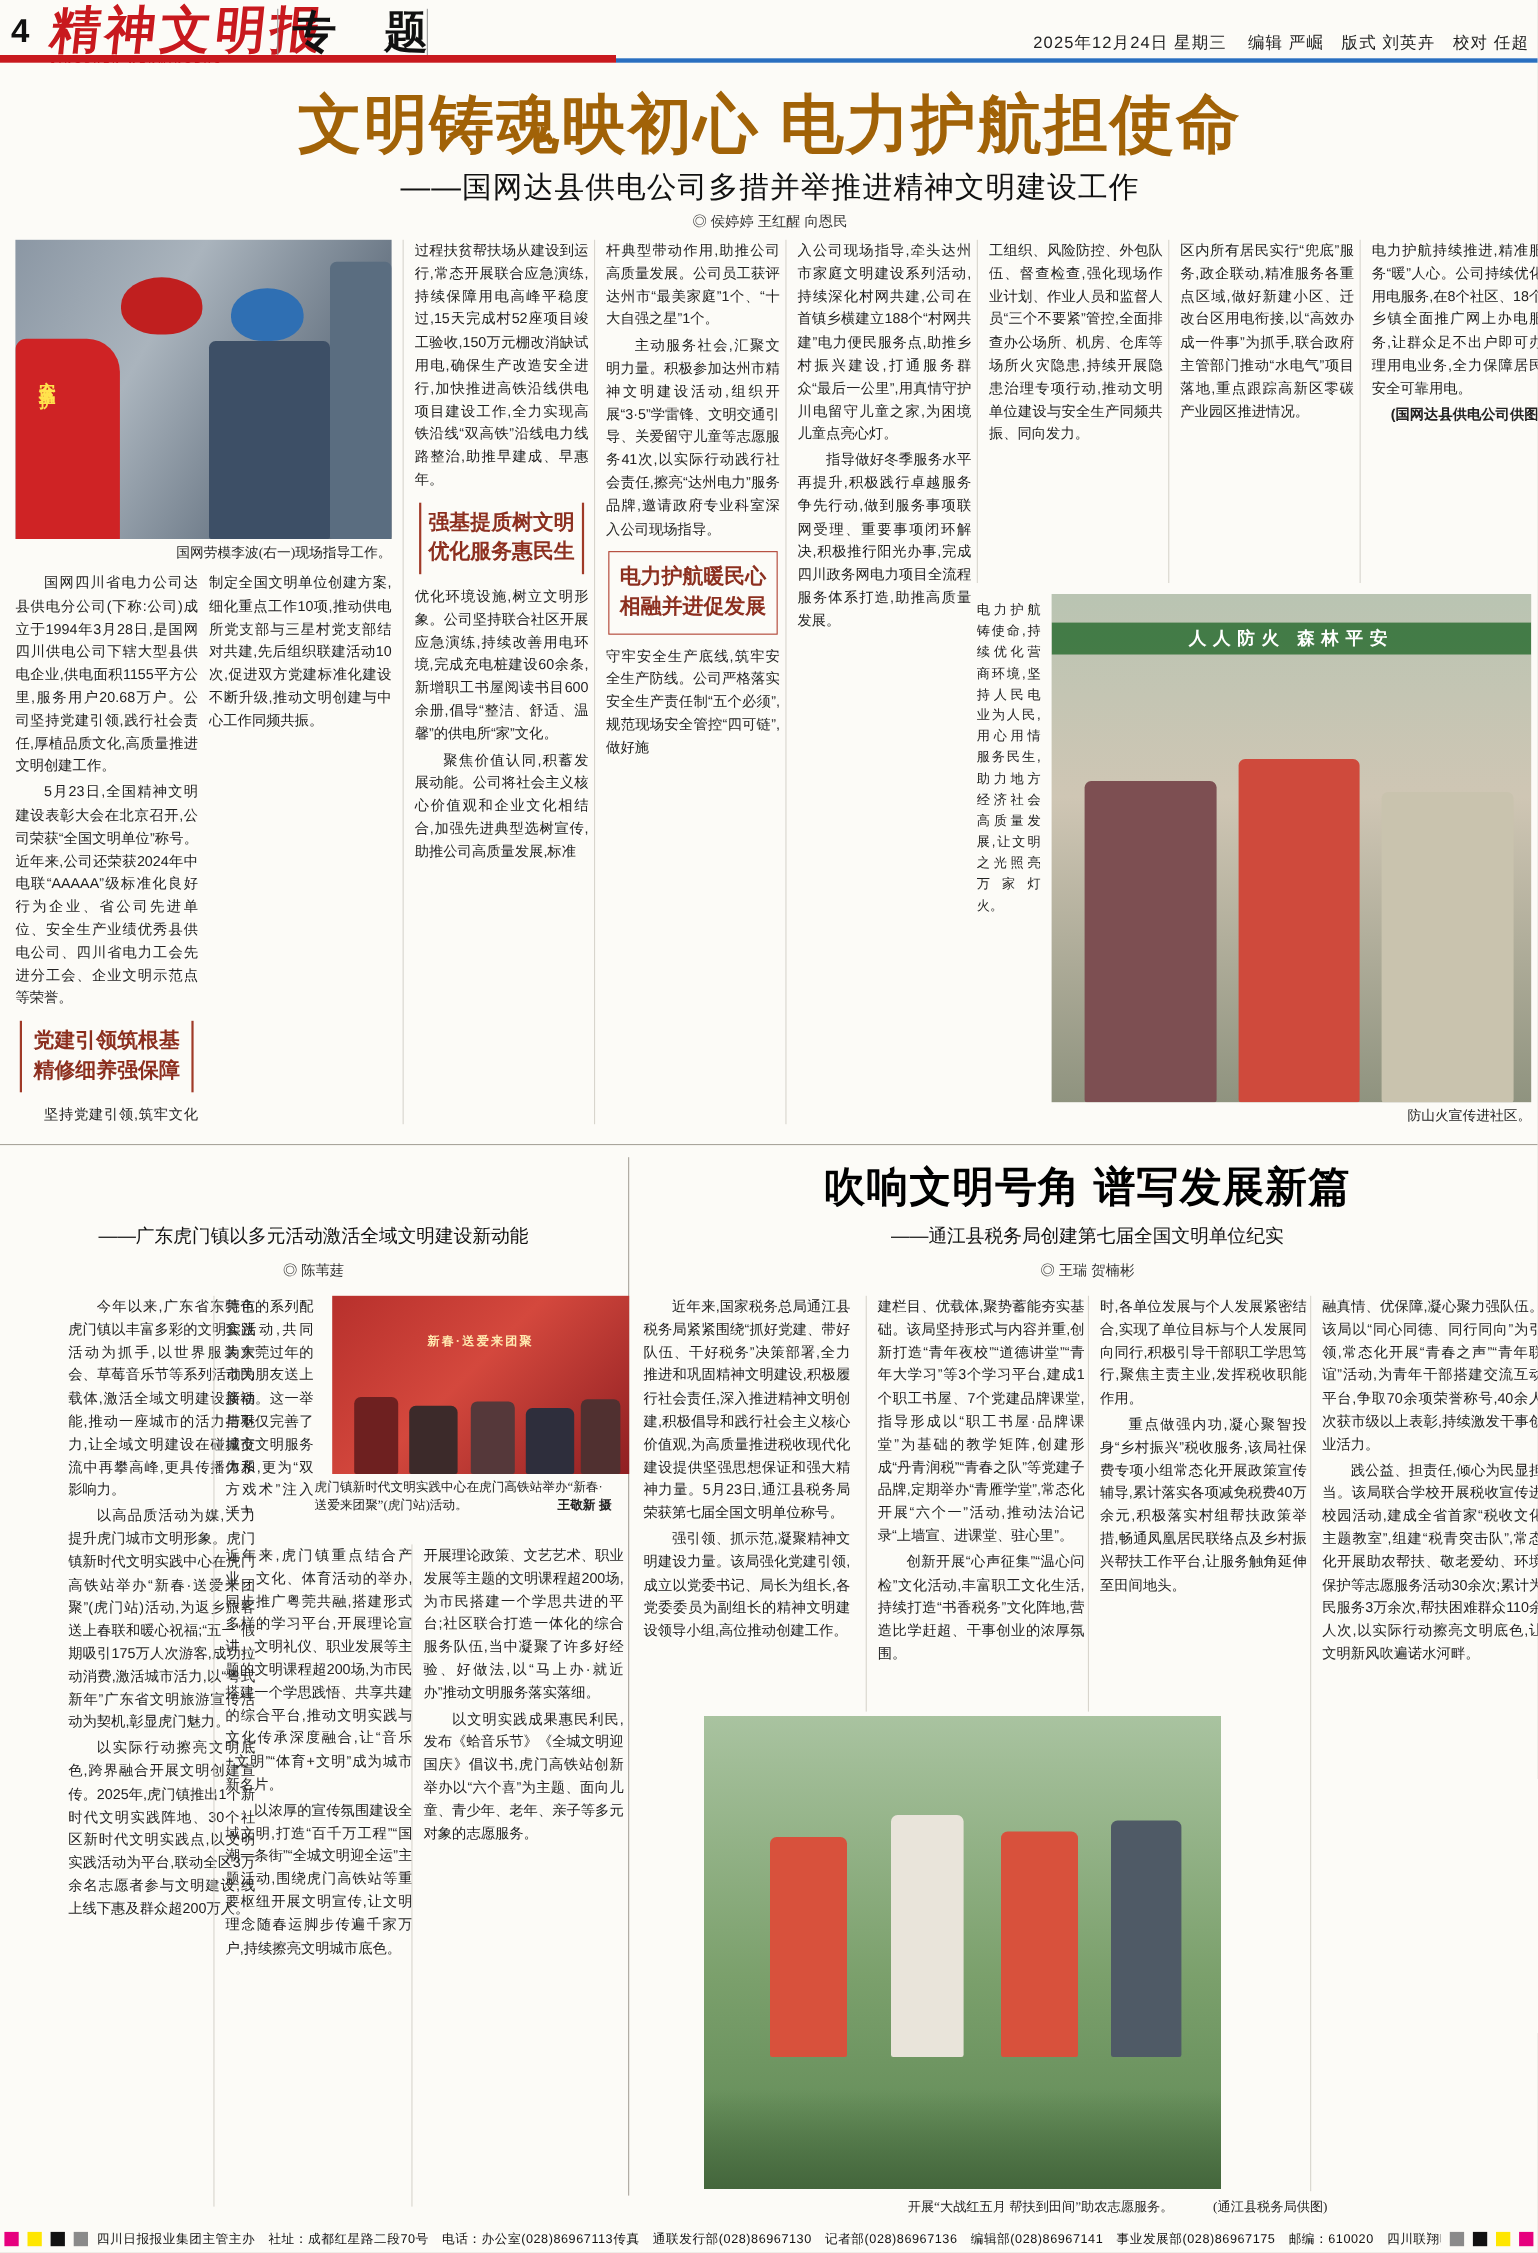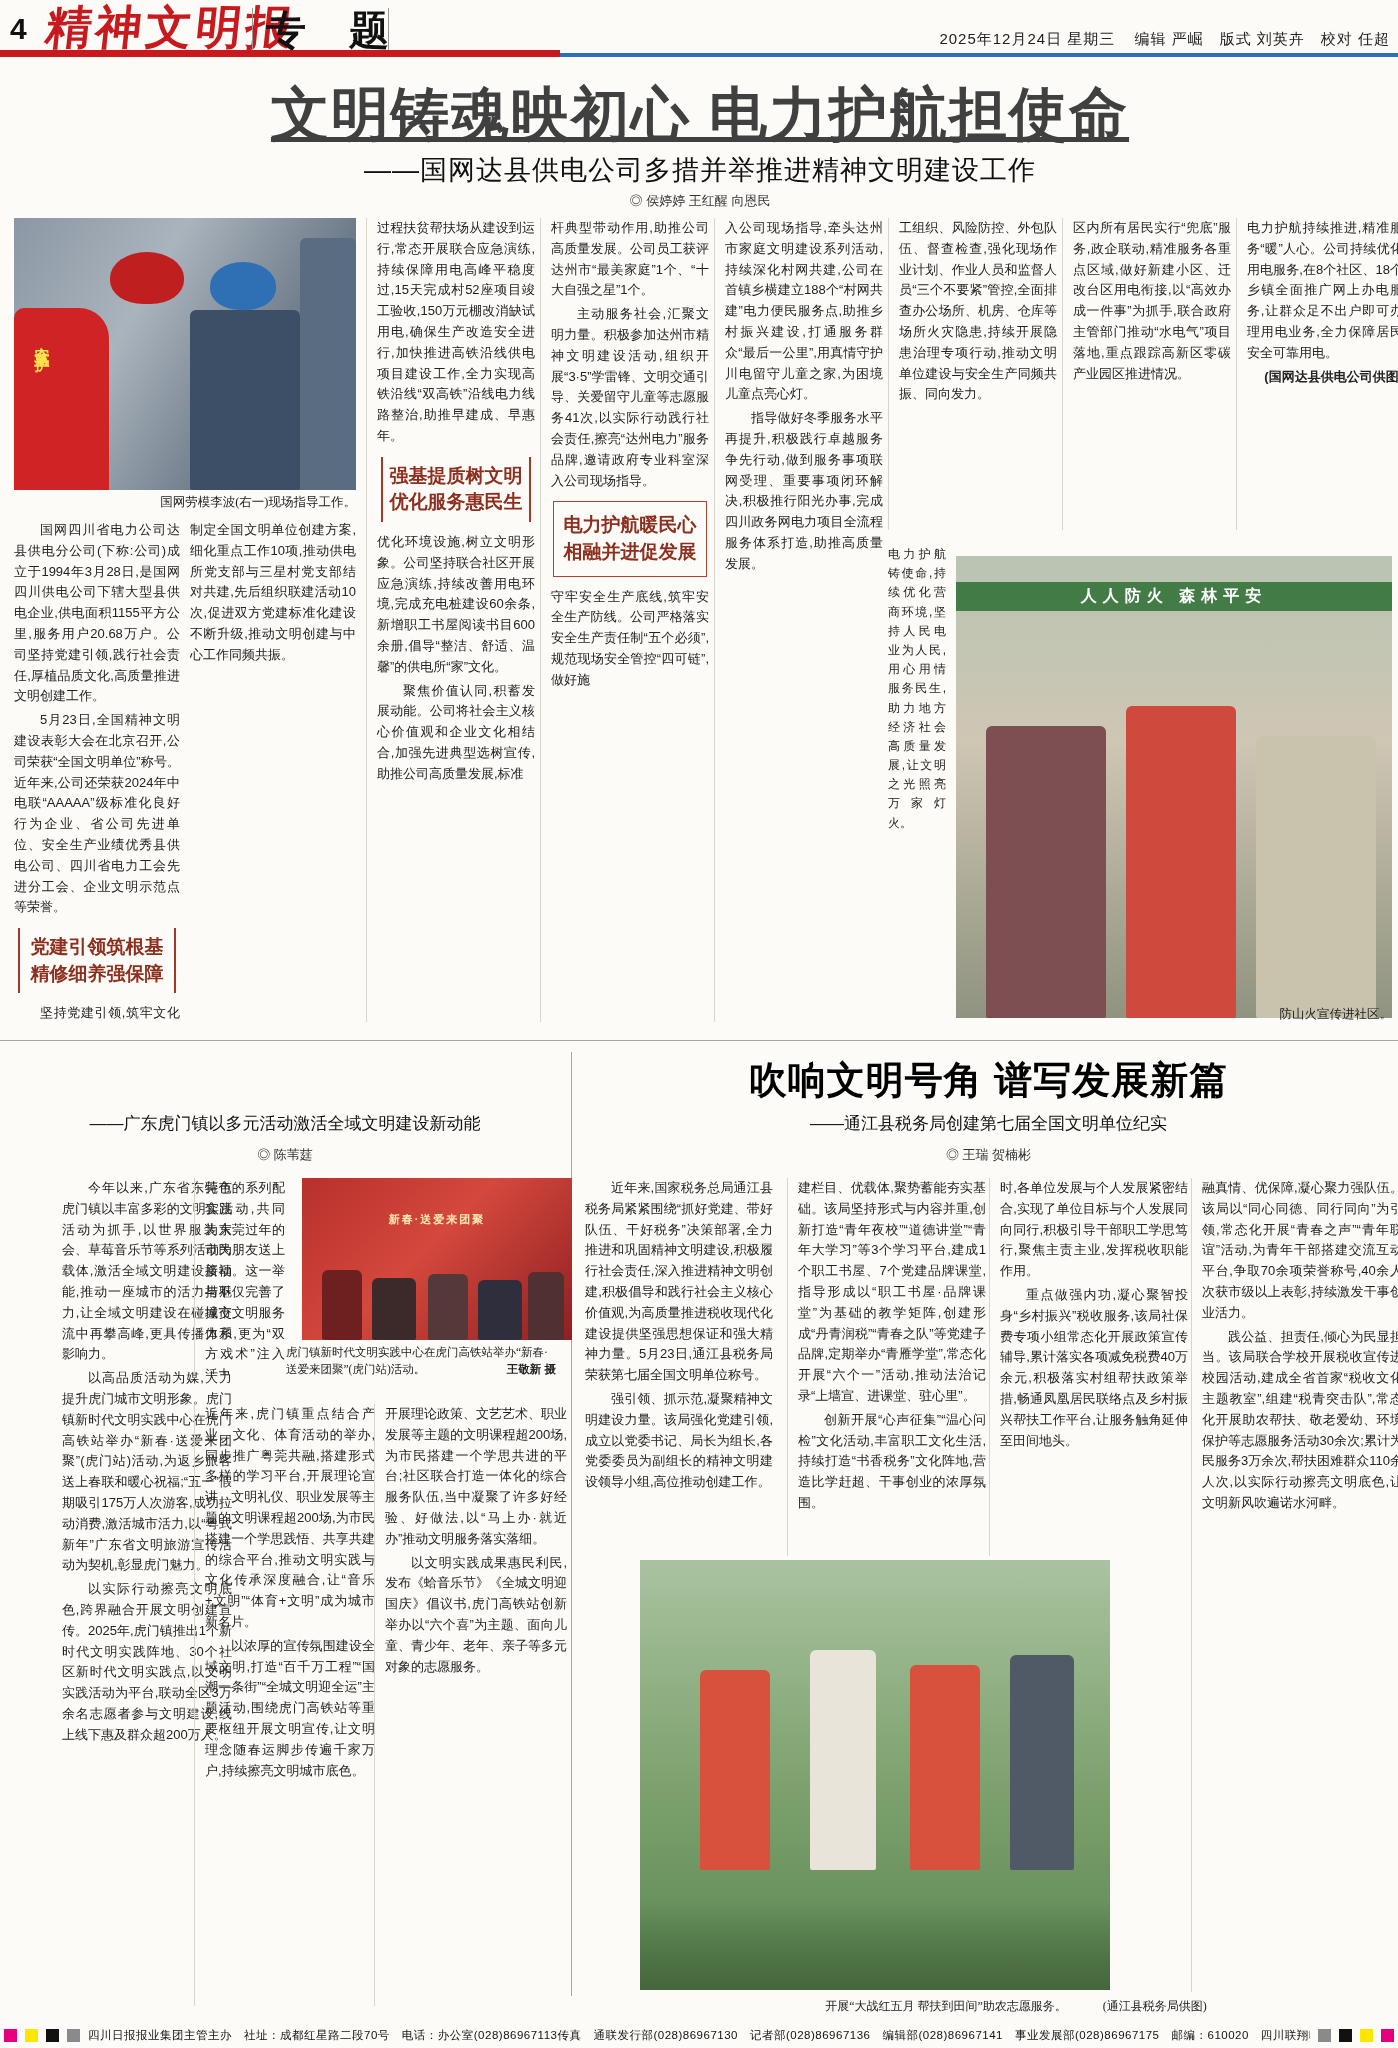--- a/index.html
+++ b/index.html
@@ -11,21 +11,21 @@
   .pageno{font-size:30px;font-weight:bold;color:#111;}
   .logo{font-size:46px;font-weight:900;color:#c8191e;transform:skewX(-6deg);letter-spacing:4px;line-height:1;}
   .logo-sub{font-size:8px;color:#c8191e;letter-spacing:3px;font-weight:bold;}
   .section-title{font-size:40px;font-weight:900;letter-spacing:16px;color:#111;line-height:1;}
   .vrule{width:1px;background:#9a9a9a;}
   .dateline{font-size:15px;color:#222;text-align:right;letter-spacing:1px;}
   .rule-red{background:#c8191e;}
   .rule-blue{background:#2a6fc0;}
 
   
-  .main-title{font-size:58px;font-weight:900;text-align:center;letter-spacing:2px;color:#404040;line-height:1.05;text-decoration:underline;}
+  .main-title{font-size:58px;font-weight:900;text-align:center;letter-spacing:2px;color:#a16207;line-height:1.05;}
   .main-sub{font-size:27px;text-align:center;color:#111;letter-spacing:1px;}
   .byline{font-size:13px;text-align:center;color:#333;}
 
   .h2-title{font-size:38px;font-weight:900;text-align:center;letter-spacing:1px;color:#000;line-height:1.1;}
   .h2-sub{font-size:17px;text-align:center;color:#111;}
 
   
   .bodytext{font-size:13px;line-height:1.6;text-align:justify;color:#222;overflow:hidden;}
   .bodytext p{margin:0 0 3px;text-indent:2em;}
   .cont p:first-child{text-indent:0;}
@@ -36,21 +36,21 @@
   .subhead.bars{border-left:2px solid #a03a28;border-right:2px solid #a03a28;}
   .subhead.box{border:1px solid #b04030;margin:10px 2px;padding:10px 2px;}
 
   .caption{font-family:"Liberation Serif","DejaVu Serif",serif;font-size:12.5px;color:#222;}
   .caption b{font-family:"Liberation Sans",sans-serif;}
   .credit-line{font-weight:bold;}
 
   
   .photo{position:absolute;overflow:hidden;}
   .photo1{background:linear-gradient(120deg,#8b97a4 0%,#aab4bd 35%,#6d7a88 70%,#4e5a66 100%);}
-  .photo2{background:linear-gradient(180deg,#b9c4b2 0%,#cfc6b4 40%,#8f937f 100%);margin-top:16px;}
+  .photo2{background:linear-gradient(180deg,#b9c4b2 0%,#cfc6b4 40%,#8f937f 100%);}
   .photo3{background:linear-gradient(135deg,#b7302c 0%,#d4483d 45%,#8f1f22 100%);}
   .photo4{background:linear-gradient(180deg,#a9c3a0 0%,#7ba06c 55%,#5d8753 100%);}
   .helmet{position:absolute;border-radius:50% 50% 45% 45%;}
   .vest{position:absolute;background:#cf2325;}
   .vest-text{position:absolute;color:#ffe34d;font-weight:bold;writing-mode:vertical-rl;font-size:15px;letter-spacing:3px;}
   .banner{position:absolute;left:0;right:0;background:rgba(46,110,52,0.85);color:#fff;
           font-size:16px;letter-spacing:6px;text-align:center;padding:4px 0;font-weight:bold;}
   .stage-text{position:absolute;color:#ffe9b0;font-size:11px;letter-spacing:2px;font-weight:bold;text-align:center;width:100%;}
   .figure{position:absolute;border-radius:6px 6px 2px 2px;}
 

